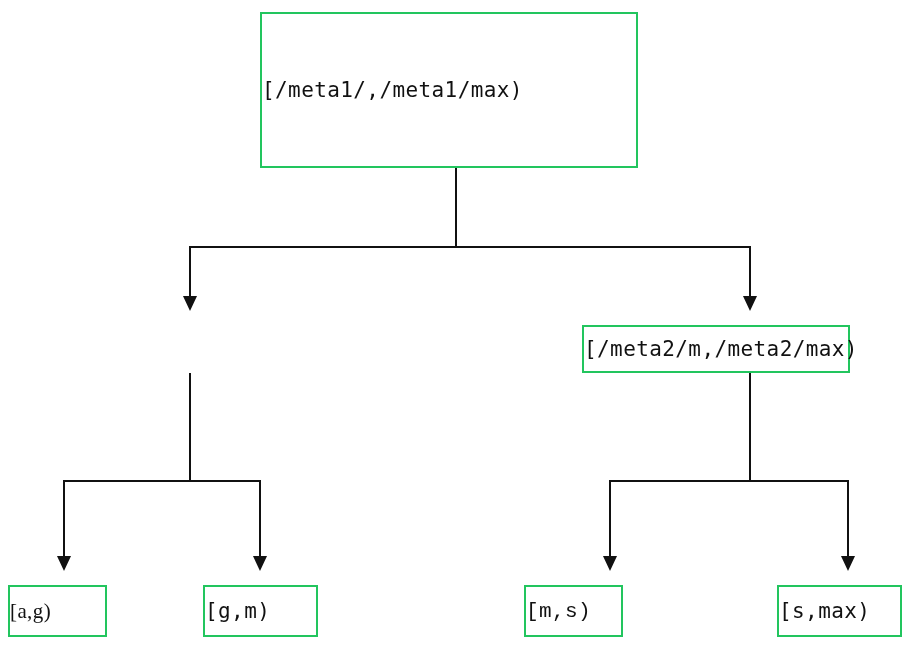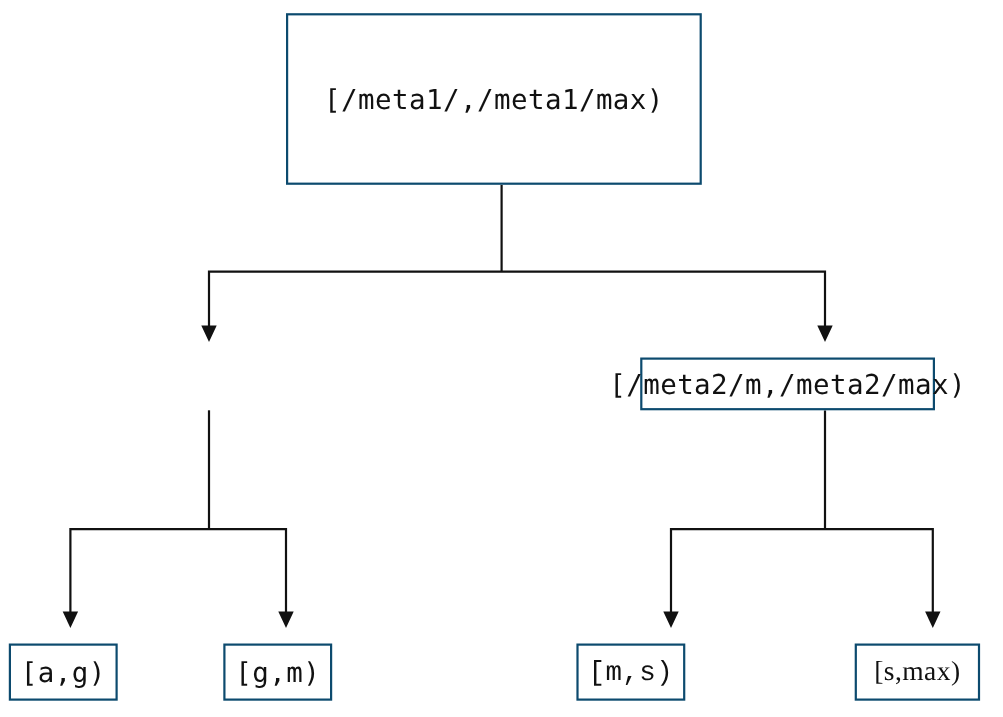--- a/index.html
+++ b/index.html
@@ -19,36 +19,35 @@
   .connectors {
     position: absolute;
     left: 0;
     top: 0;
     width: 912px;
     height: 652px;
   }
   .node {
     position: absolute;
     box-sizing: border-box;
-    border: 2px solid #0c4a6e;
+    border: 2px solid #22c55e;
     background: #ffffff;
     display: flex;
     align-items: center;
-    justify-content: center;
-    font-size: 25px;
+    font-size: 21px;
     letter-spacing: 0.4px;
     white-space: nowrap;
   }
   .node-root  { left: 260px; top: 12px;  width: 378px; height: 156px; }
   .node-l2a   { left: 22px;  top: 325px; width: 325px; height: 48px; }
   .node-l2b   { left: 582px; top: 325px; width: 268px; height: 48px; }
-  .node-leaf1 { left: 8px;   top: 585px; width: 99px;  height: 52px; }
-  .node-leaf2 { left: 203px; top: 585px; width: 99px;  height: 52px; }
+  .node-leaf1 { left: 8px;   top: 585px; width: 99px;  height: 52px; font-family: Liberation Serif, serif; }
+  .node-leaf2 { left: 203px; top: 585px; width: 115px;  height: 52px; }
   .node-leaf3 { left: 524px; top: 585px; width: 99px;  height: 52px; font-family: Liberation Mono, monospace; }
-  .node-leaf4 { left: 777px; top: 585px; width: 114px; height: 52px; font-family: Liberation Serif, serif; }
+  .node-leaf4 { left: 777px; top: 585px; width: 125px; height: 52px; }
 </style>
 </head>
 <body>
 
 <div class="canvas">
 
   <svg class="connectors" viewBox="0 0 912 652" xmlns="http://www.w3.org/2000/svg">
     <g stroke="#111111" stroke-width="2" fill="none">
       <path d="M456 168 L456 247"></path>
       <path d="M190 298 L190 247 L750 247 L750 298"></path>

